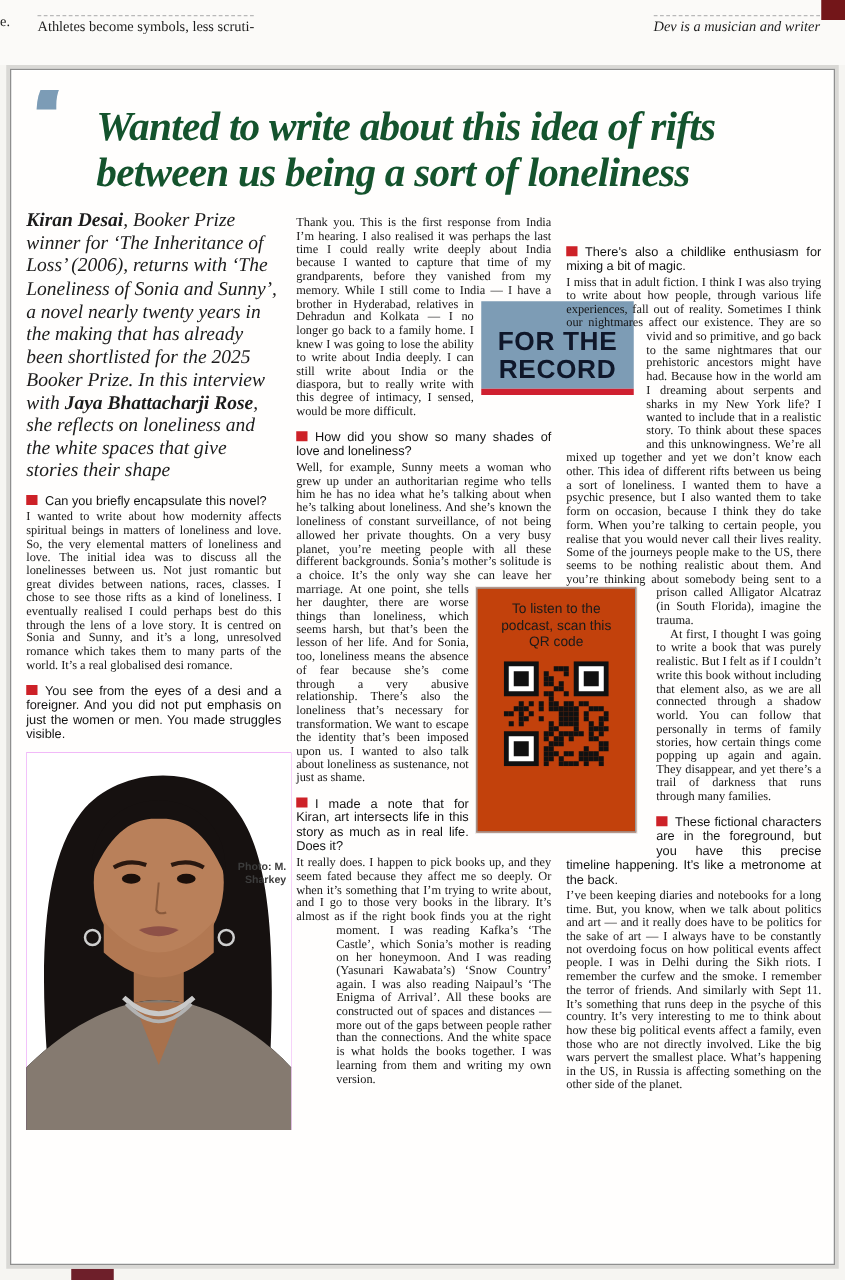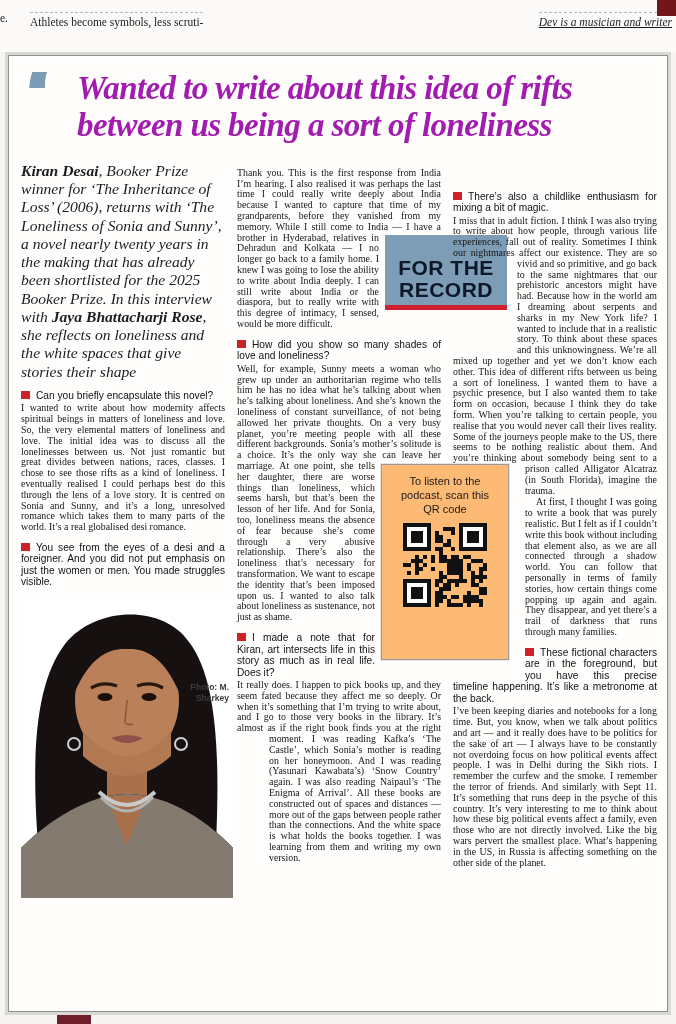--- a/index.html
+++ b/index.html
@@ -5,36 +5,36 @@
   html,body{margin:0;padding:0;background:#f6f5f2;}
   body{width:676px;height:1024px;position:relative;overflow:hidden;
        font-family:"Liberation Serif",serif;color:#141414;}
 
   
   .masthead{position:absolute;top:0;left:0;right:0;height:52px;background:#fbfaf8;}
   .mast-row{position:absolute;top:12px;left:0;right:0;height:18px;font-size:11.5px;color:#1d1d1d;}
   .mast-frag{position:absolute;left:0;top:0;}
   .mast-a{position:absolute;left:30px;top:0;border-top:1px dashed #b9b9b9;padding-top:3px;}
   .mast-b{position:absolute;left:233px;top:0;border-top:1px dashed #b9b9b9;padding-top:3px;}
-  .mast-c{position:absolute;right:4px;top:0;font-style:italic;border-top:1px dashed #b9b9b9;padding-top:3px;text-decoration:underline;}
+  .mast-c{position:absolute;right:20px;top:0;font-style:italic;border-top:1px dashed #b9b9b9;padding-top:3px;}
   .corner-maroon{position:absolute;top:0;right:0;width:19px;height:16px;background:#731619;}
   .corner-maroon-b{position:absolute;bottom:0;left:57px;width:34px;height:9px;background:#6e1f2a;}
 
   
   .article{position:absolute;left:8px;right:8px;top:55px;height:957px;background:#fffefd;
            border:1px solid #8f8f8f;box-shadow:0 0 0 3px #d9d8d5, inset 0 0 0 1px #fff;
            padding:10px 12px;box-sizing:border-box;overflow:hidden;}
 
   
   .hl-row{display:flex;align-items:flex-start;}
   .quote-glyph{width:56px;flex:0 0 56px;color:#7c9cb6;font-family:"DejaVu Serif",serif;
                font-size:120px;line-height:58px;font-weight:bold;height:86px;overflow:hidden;
                transform:translateY(6px);}
   .headline{font-style:italic;font-weight:bold;font-size:33px;line-height:1.12;
-            letter-spacing:-0.6px;color:#a21caf;margin-top:4px;}
+            letter-spacing:-0.6px;color:#14532d;margin-top:18px;}
 
   
   .cols{display:flex;gap:12px;margin-top:10px;align-items:center;}
   .col{width:204px;flex:0 0 204px;}
 
   .intro{font-style:italic;font-size:15.6px;line-height:1.17;color:#1c1c1c;}
   .intro b{font-style:italic;}
 
   p.q{font-family:"Liberation Sans",sans-serif;font-weight:normal;font-size:10.2px;
       line-height:1.13;margin:9px 0 2px 0;text-align:justify;color:#111;}
@@ -46,21 +46,21 @@
   .ftr-float{float:right;width:56px;height:84px;margin:2px 0 2px 6px;overflow:visible;}
   .ftr-badge{width:122px;height:70px;background:#7d9cb5;color:#0f172a;
              font-family:"Liberation Sans",sans-serif;font-weight:bold;font-size:21px;
              line-height:1.05;text-align:center;padding-top:22px;box-sizing:border-box;
              letter-spacing:0.5px;}
   .ftr-underline{width:122px;height:5px;background:#cf2030;margin-top:0;}
   .badge-spacer{float:left;width:56px;height:92px;margin:2px 8px 2px 0;}
 
   
   .qr-float{float:right;width:60px;height:202px;margin:3px 0 3px 6px;overflow:visible;}
-  .qr-box{width:128px;height:196px;background:#fdba74;border:1px solid #9a9a9a;
+  .qr-box{width:128px;height:196px;background:#c2410c;border:1px solid #9a9a9a;
           box-shadow:0 0 0 1px #e6e6e6;box-sizing:border-box;text-align:center;
           font-family:"Liberation Sans",sans-serif;font-size:11px;line-height:1.25;
           color:#1a1a1a;padding-top:10px;}
   .qr-box .qr-caption{width:100px;margin:0 auto 7px auto;}
   .qr-spacer{float:left;width:64px;height:208px;margin:2px 8px 2px 0;}
   .photo-spacer{float:left;width:26px;height:158px;margin:0 6px 0 0;}
 
   
   .photo{position:relative;width:212px;height:302px;margin-top:8px;background:#d946ef;}
   .photo svg{display:block;}

